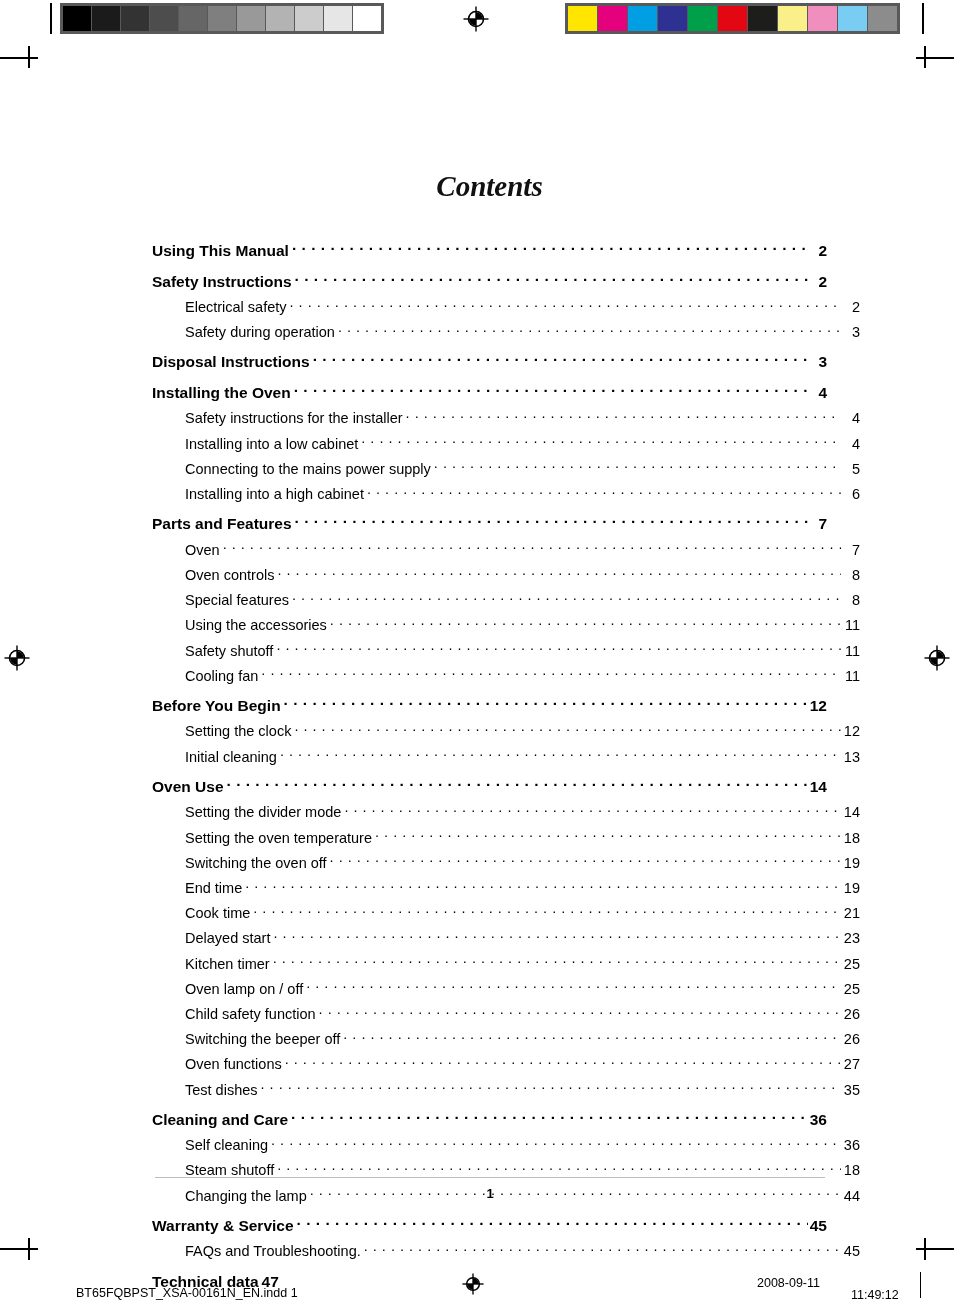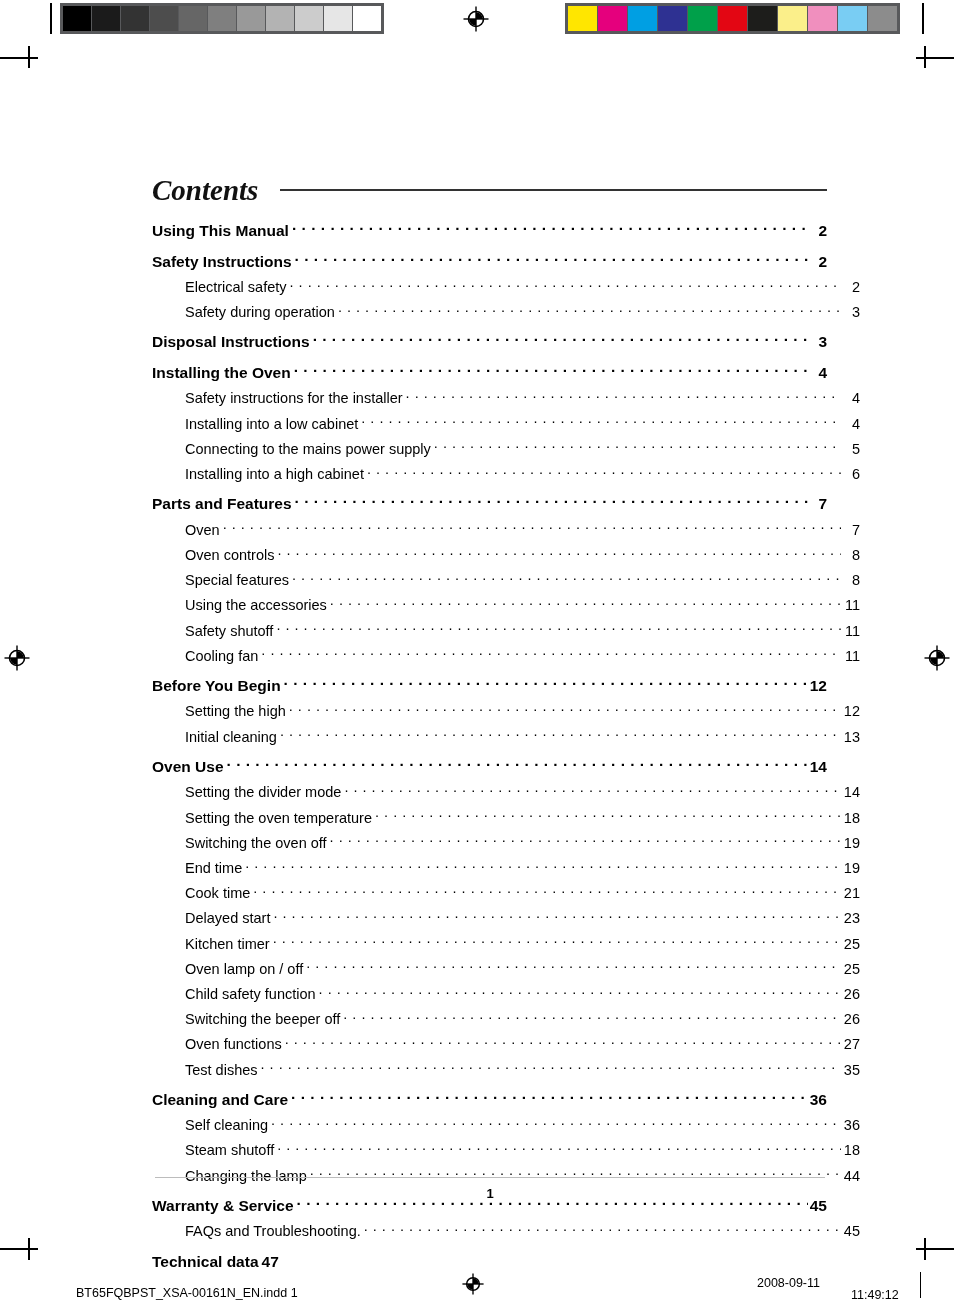--- a/index.html
+++ b/index.html
@@ -67,21 +67,22 @@
     position: absolute;
     left: 152px;
     top: 170px;
     width: 675px;
   }
 
   #contents-header {
     display: flex;
     align-items: center;
     height: 40px;
-    margin-bottom: 4px;
+    margin-bottom: 24px;
+    flex-direction: column;
   }
   #contents-title {
     font-family: "Liberation Serif", serif;
     font-weight: bold;
     font-style: italic;
     font-size: 29px;
     letter-spacing: 0px;
     white-space: nowrap;
     color: #111;
   }
@@ -363,21 +364,21 @@
         <span class="toc-label">Cooling fan</span>
         <span class="toc-leader"></span>
         <span class="toc-page">11</span>
       </li>
       <li class="toc-row level-1">
         <span class="toc-label">Before You Begin</span>
         <span class="toc-leader"></span>
         <span class="toc-page">12</span>
       </li>
       <li class="toc-row level-2">
-        <span class="toc-label">Setting the high</span>
+        <span class="toc-label">Setting the clock</span>
         <span class="toc-leader"></span>
         <span class="toc-page">12</span>
       </li>
       <li class="toc-row level-2">
         <span class="toc-label">Initial cleaning</span>
         <span class="toc-leader"></span>
         <span class="toc-page">13</span>
       </li>
       <li class="toc-row level-1">
         <span class="toc-label">Oven Use</span>

